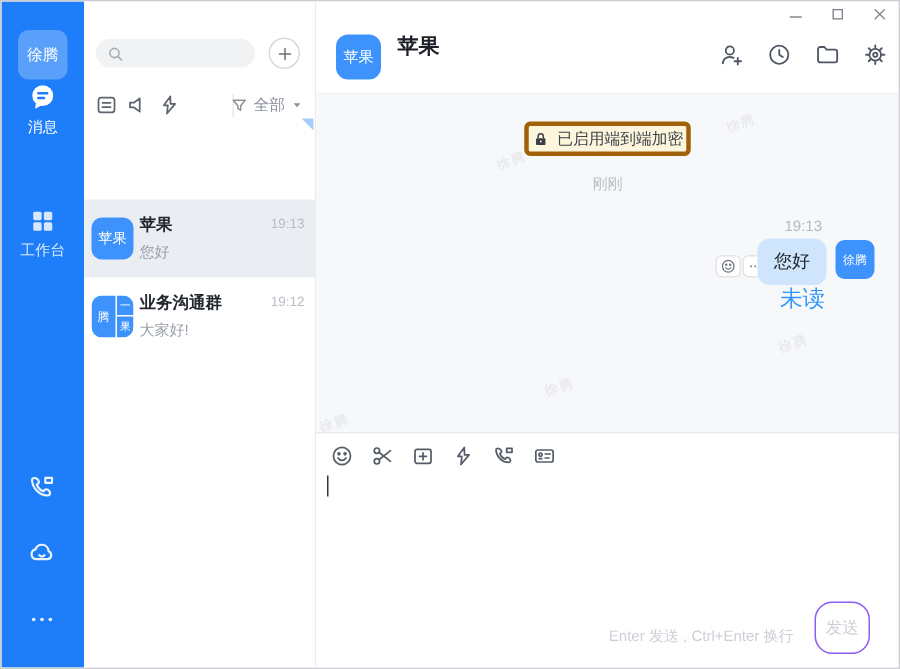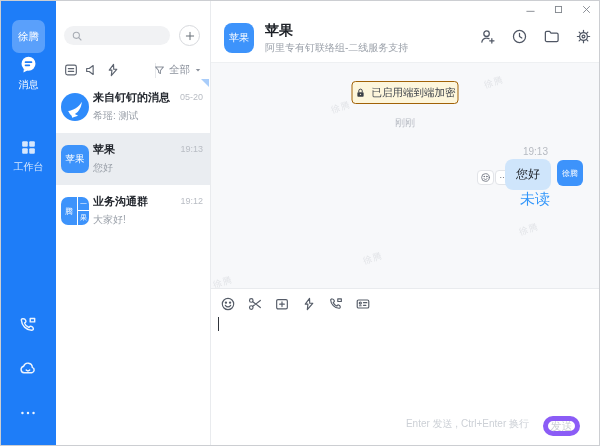--- a/index.html
+++ b/index.html
@@ -70,21 +70,21 @@
   .ch-title { position:absolute; left:54px; top:21px; font-size:14px; font-weight:700; color:#1d2127; }
   .ch-sub { position:absolute; left:54px; top:40px; font-size:10px; color:#9aa0a9; }
   .ch-actions { position:absolute; right:7px; top:27px; display:flex; gap:15px; color:#4f5664; }
   .ch-actions .act-ic { width:17px; height:17px; cursor:pointer; }
 
   .msg-area { position:absolute; left:0; top:62px; right:0; height:225px; background:#f7f8fa; }
   .wm { position:absolute; transform:rotate(-18deg); font-size:9px; letter-spacing:1px;
         color:rgba(110,118,132,.16); user-select:none; }
   .enc-banner { position:absolute; left:50%; top:18px; transform:translateX(-50%); height:23px;
                 display:flex; align-items:center; gap:5px; padding:0 2px; background:#fdf6dc;
-                border:1px solid #a16207; border-radius:4px; font-size:10.5px; color:#3f444c;
+                border:3px solid #a16207; border-radius:4px; font-size:10.5px; color:#3f444c;
                 white-space:nowrap; }
   .time-div { position:absolute; left:0; right:0; top:53px; text-align:center; font-size:10px;
               color:#b9bdc5; }
   .m-time { position:absolute; right:51px; top:83px; font-size:10px; color:#b6bac1; }
   .hover-btn { position:absolute; top:107px; width:17px; height:15px; background:#fff;
                border:1px solid #e2e4e8; border-radius:4px; display:flex; align-items:center;
                justify-content:center; color:#6e7480; cursor:pointer; }
   .hb-emoji { right:105px; } .hb-more { right:87px; }
   .bubble { position:absolute; right:48px; top:96px; background:#cfe5fb; border-radius:8px;
             padding:7px 11px; font-size:12px; color:#1d2127; }
@@ -95,22 +95,22 @@
 
   .input-area { position:absolute; left:0; top:287px; right:0; bottom:0; background:#fff;
                 border-top:1px solid #e9ebee; }
   .in-tools { position:absolute; left:9px; top:7px; display:flex; gap:11px; color:#555c68; }
   .in-tools .in-ic { width:16px; height:16px; cursor:pointer; }
   .type-zone { position:absolute; left:0; top:28px; right:0; height:90px; cursor:text; }
   .caret { position:absolute; left:7px; top:0; width:1px; height:14px; background:#30343b;
            animation:blink 1s steps(1) infinite; }
   @keyframes blink { 50% { opacity:0; } }
   .send-hint { position:absolute; right:70px; bottom:14px; font-size:10px; color:#ccd0d6; }
-  .send-btn { position:absolute; right:19px; bottom:9px; width:37px; height:20px; border-radius:12px;
-              border:5px solid #8b5cf6; background:#fff; color:#ccd0d6; font-size:11px;
+  .send-btn { position:absolute; right:19px; bottom:9px; width:37px; height:35px; border-radius:12px;
+              border:1px solid #8b5cf6; background:#fff; color:#ccd0d6; font-size:11px;
               display:flex; align-items:center; justify-content:center; cursor:pointer; }
 
   svg { display:block; }
 </style>
 </head>
 <body>
 
 <div class="window">
 
   <aside class="rail">
@@ -206,30 +206,20 @@
         </span>
         <span class="f-label">全部</span>
         <span>
           <svg viewBox="0 0 18 18" width="10" height="10" fill="#8b919c">
             <path d="M5 7h8l-4 4.6z"></path>
           </svg>
         </span>
       </span>
     </div>
 
-    <div class="chat-item" style="top:80px">
-      <div class="ci-avatar round">
-        <svg viewBox="0 0 18 18" width="28" height="28">
-          <path fill="#fff" d="M4.6 11.6c3.3-.6 6.8-2.4 8.8-6-.3 3.5-1.8 6.4-4.5 7.9l2.1 1.1-3.9 1.3c.1-.9-.4-1.8-1.3-2.3z"></path>
-        </svg>
-      </div>
-      <span class="ci-name">来自钉钉的消息</span>
-      <span class="ci-time">05-20</span>
-      <span class="ci-preview">希瑶: 测试</span>
-    </div>
 
     <div class="chat-item selected" style="top:132px">
       <div class="ci-avatar">苹果</div>
       <span class="ci-name">苹果</span>
       <span class="ci-time">19:13</span>
       <span class="ci-preview">您好</span>
     </div>
 
     <div class="chat-item" style="top:184px">
       <div class="ci-avatar">
@@ -263,21 +253,20 @@
       <span class="wc-btn">
         <svg viewBox="0 0 18 18" width="11" height="11" stroke="#82878e" stroke-width="1.5" stroke-linecap="round">
             <path d="M4 4l10 10M14 4L4 14"></path>
           </svg>
       </span>
     </div>
 
     <header class="chat-header">
       <div class="ch-avatar">苹果</div>
       <div class="ch-title">苹果</div>
-      <div class="ch-sub">阿里专有钉联络组-二线服务支持</div>
       <div class="ch-actions">
         <span class="act-ic">
           <svg viewBox="0 0 18 18" width="17" height="17" fill="none" stroke="#4f5664" stroke-width="1.3" stroke-linecap="round" stroke-linejoin="round">
             <circle cx="8" cy="6" r="2.9"></circle>
             <path d="M3 15c.5-2.9 2.5-4.4 5-4.4 1 0 1.9.2 2.7.7"></path>
             <path d="M13.6 11.3v4.6M11.3 13.6h4.6"></path>
           </svg>
         </span>
         <span class="act-ic">
           <svg viewBox="0 0 18 18" width="17" height="17" fill="none" stroke="#4f5664" stroke-width="1.3" stroke-linecap="round" stroke-linejoin="round">

